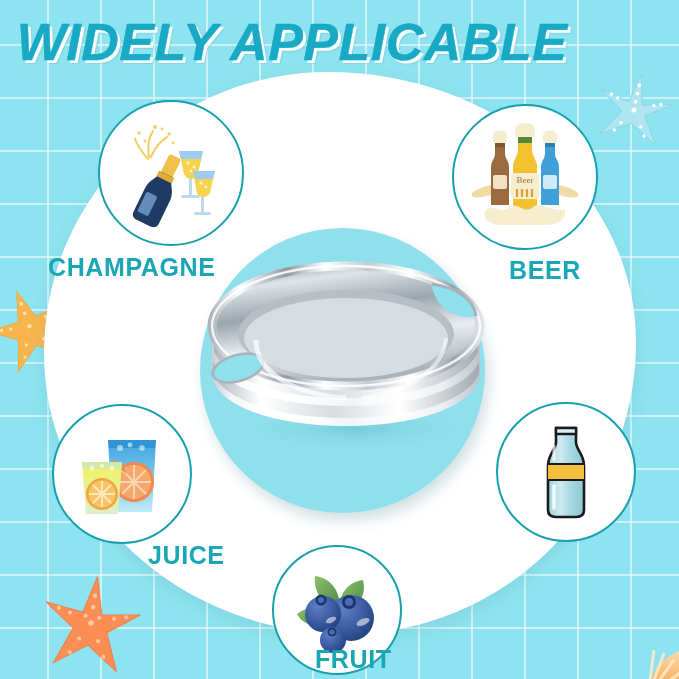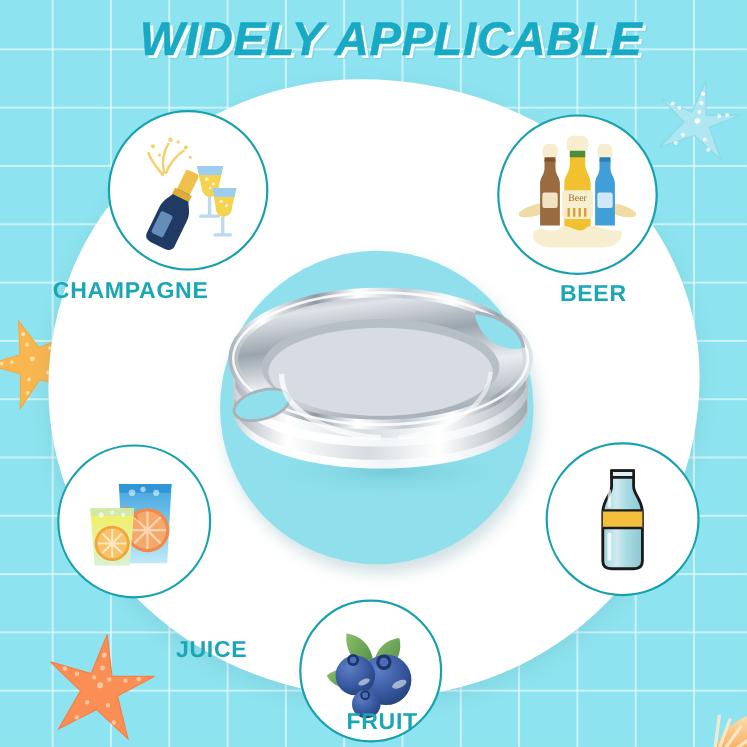--- a/index.html
+++ b/index.html
@@ -13,22 +13,22 @@
     background-color:#8de3ef;
     background-image:
       linear-gradient(to right, rgba(255,255,255,.55) 2px, transparent 2px),
       linear-gradient(to bottom, rgba(255,255,255,.55) 2px, transparent 2px);
     background-size:53px 53px;
     background-position:-6px -9px;
   }
 
   
   #title{
-    position:absolute;left:0;top:12px;width:584px;text-align:right;
-    font-size:43px;font-weight:bold;font-style:italic;
+    position:absolute;left:0;top:12px;width:584px;text-align:center;
+    font-size:52px;font-weight:bold;font-style:italic;
     letter-spacing:.5px;
     color:#18a9c4;
     text-shadow:3px 3px 0 rgba(255,255,255,.92), 4px 4px 1px rgba(120,190,205,.45);
     -webkit-text-stroke:0.4px #18a9c4;
     white-space:nowrap;
   }
 
   
   #blob{
     position:absolute;left:44px;top:72px;width:592px;height:562px;
@@ -57,31 +57,31 @@
   .bubble{
     position:absolute;border-radius:50%;
     background:#ffffff;border:2px solid #17a1ad;
     box-sizing:border-box;
     display:flex;align-items:center;justify-content:center;
   }
   .bubble svg{display:block;}
 
   .label{
     position:absolute;
-    font-size:21px;font-weight:bold;letter-spacing:.6px;
+    font-size:25px;font-weight:bold;letter-spacing:.6px;
     color:#1aa6b4;white-space:nowrap;
   }
 
   
   #b-champagne{left:98px;top:100px;width:146px;height:146px;}
   #l-champagne{left:48px;top:253px;}
   #b-beer     {left:452px;top:104px;width:146px;height:146px;}
   #l-beer     {left:509px;top:256px;}
   #b-juice    {left:52px;top:404px;width:140px;height:140px;}
-  #l-juice    {left:160px;top:541px;margin-top:38px;}
+  #l-juice    {left:148px;top:541px;}
   #b-beverage {left:496px;top:402px;width:140px;height:140px;}
   #l-beverage {left:452px;top:541px;}
   #b-fruit    {left:272px;top:545px;width:130px;height:130px;}
   #l-fruit    {left:315px;top:645px;text-align:right;}
 
   
   #star-tr{position:absolute;left:592px;top:68px;}
   #star-l {position:absolute;left:-16px;top:282px;}
   #star-bl{position:absolute;left:38px;top:570px;}
   #shell  {position:absolute;left:598px;top:608px;}

